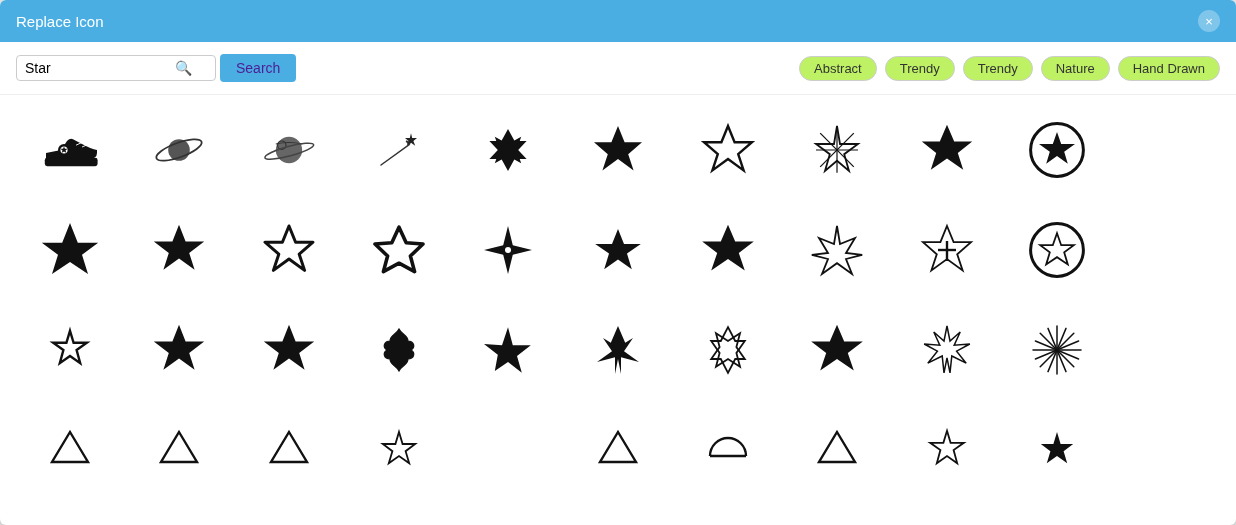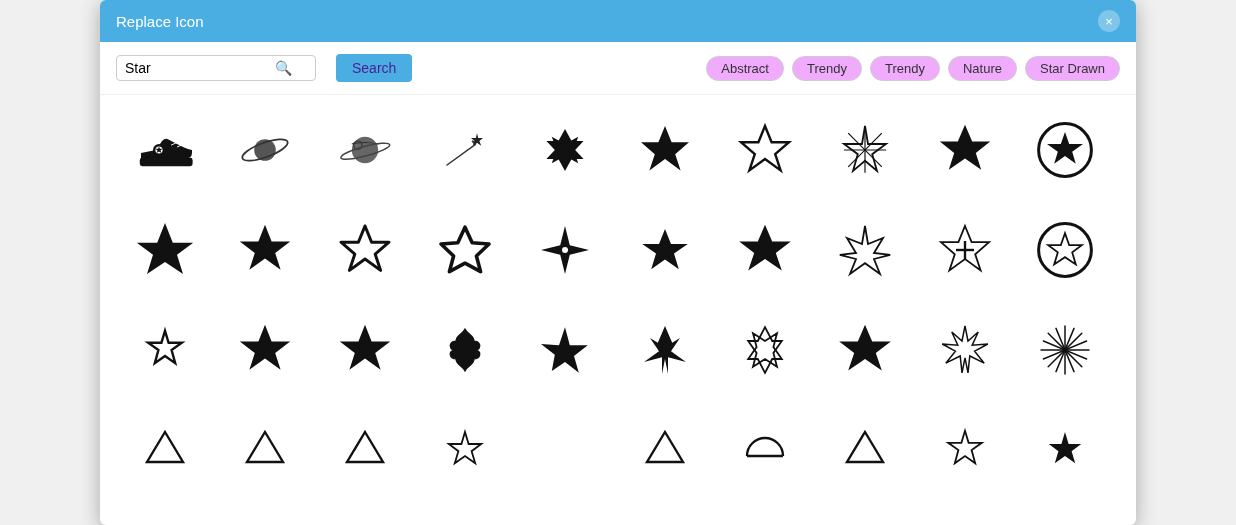--- a/index.html
+++ b/index.html
@@ -1,19 +1,19 @@
 <!DOCTYPE html>
 <html><head>
   <meta charset="utf-8">
   <style>
     * { box-sizing: border-box; margin: 0; padding: 0; }
     body { font-family: Arial, sans-serif; background: #f0f0f0; display: flex; align-items: center; justify-content: center; min-height: 100vh; }
 
     .modal {
-      width: 1036px;
+      width: 1236px;
       height: 525px;
       background: #fff;
       border-radius: 6px;
       overflow: hidden;
       box-shadow: 0 4px 20px rgba(0,0,0,0.3);
       display: flex;
       flex-direction: column;
     }
 
     .modal-header {
@@ -40,21 +40,21 @@
       color: #fff;
       font-size: 13px;
       cursor: pointer;
       display: flex; align-items: center; justify-content: center;
     }
 
     .modal-toolbar {
       padding: 12px 16px;
       display: flex;
       align-items: center;
-      gap: 20px;
+      gap: 4px;
       border-bottom: 1px solid #eee;
     }
 
     .search-input-wrap {
       display: flex;
       align-items: center;
       border: 1px solid #ccc;
       border-radius: 4px;
       padding: 4px 8px;
       background: #fff;
@@ -88,21 +88,21 @@
       display: flex;
       gap: 8px;
     }
 
     .filter-tag {
       border: 1px solid #ccc;
       border-radius: 20px;
       padding: 4px 14px;
       font-size: 13px;
       cursor: pointer;
-      background: #f0abfc;
+      background: #bef264;
       color: #333;
     }
 
     .modal-body {
       flex: 1;
       overflow-y: auto;
       padding: 10px 20px;
       position: relative;
     }
 
@@ -148,21 +148,21 @@
     <div class="search-input-wrap">
       <input type="text" value="Star" style="">
       <span class="search-icon-inline">🔍</span>
     </div>
     <button class="search-btn">Search</button>
     <div class="filter-tags">
       <button class="filter-tag">Abstract</button>
       <button class="filter-tag">Trendy</button>
       <button class="filter-tag">Trendy</button>
       <button class="filter-tag">Nature</button>
-      <button class="filter-tag">Star Drawn</button>
+      <button class="filter-tag">Hand Drawn</button>
     </div>
   </div>
 
   <div class="modal-body">
     <div class="icons-grid">
 
       <div class="icon-cell">
         <svg viewBox="0 0 100 100" xmlns="http://www.w3.org/2000/svg">
           <g fill="#111">
             <path d="M10,65 L80,65 Q95,65 95,55 L95,50 Q85,48 70,40 L55,32 Q50,30 45,35 L35,50 L10,55 Z"></path>

